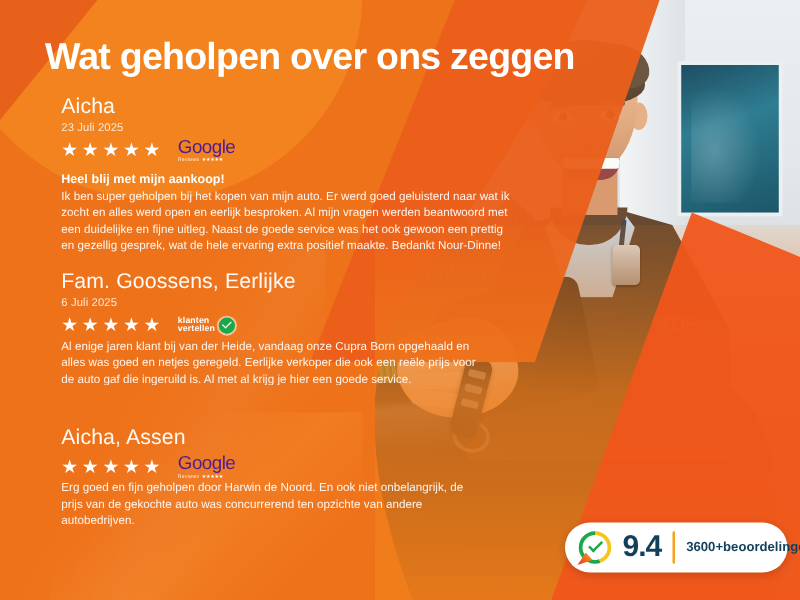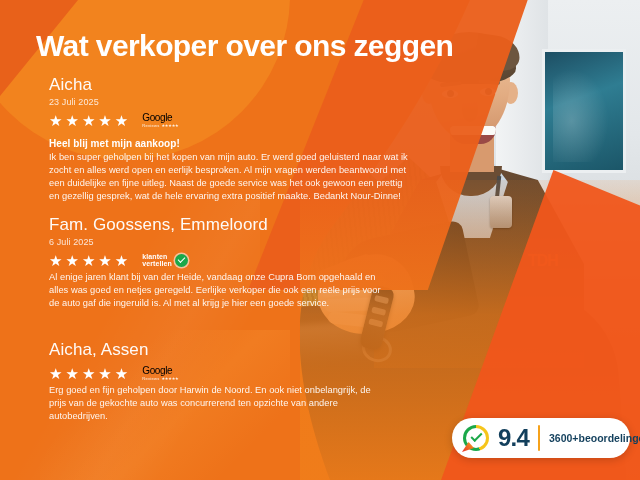--- a/index.html
+++ b/index.html
@@ -256,21 +256,21 @@
   }
   .rv-meta {
     display:flex; align-items:center; gap:14px; margin-top:5px; height:17px;
   }
   .stars { display:flex; gap:3px; color:#ffffff; font-size:15px; line-height:1; }
   .stars span { display:block; }
 
   
   .google-logo { display:flex; flex-direction:column; line-height:1; }
   .google-word {
-    font-size:10px; color:#000000; letter-spacing:-.4px; font-weight:normal;
+    font-size:15px; color:#4c1d95; letter-spacing:-.4px; font-weight:normal;
   }
   .google-sub {
     font-size:4px; color:#ffffff; letter-spacing:.3px; opacity:.9; margin-top:1px;
     display:flex; align-items:center; gap:2px;
   }
   .google-sub .mini-stars { letter-spacing:-.2px; font-size:4px; }
 
   
   .kv-logo { display:flex; align-items:center; gap:3px; }
   .kv-words { display:flex; flex-direction:column; line-height:1.05; }
@@ -389,21 +389,21 @@
   <div class="shape-circle"></div>
   <div class="shape-band"></div>
   <div class="shape-corner"></div>
   <div class="shape-veil"></div>
   <div class="shape-flare"></div>
   <div class="shape-sheen"></div>
   <div class="shape-sheen2"></div>
 
   <div class="content">
 
-    <div class="title">Wat verkoper over ons zeggen</div>
+    <div class="title">Wat geholpen over ons zeggen</div>
 
     <div class="review rv1">
       <div class="rv-name">Aicha</div>
       <div class="rv-date">23 Juli 2025</div>
       <div class="rv-meta">
         <div class="stars">
           <span>★</span>
           <span>★</span>
           <span>★</span>
           <span>★</span>
@@ -415,21 +415,21 @@
             <span>Reviews</span>
             <span class="mini-stars">★★★★★</span>
           </div>
         </div>
       </div>
       <div class="rv-head">Heel blij met mijn aankoop!</div>
       <div class="rv-body">Ik ben super geholpen bij het kopen van mijn auto. Er werd goed geluisterd naar wat ik zocht en alles werd open en eerlijk besproken. Al mijn vragen werden beantwoord met een duidelijke en fijne uitleg. Naast de goede service was het ook gewoon een prettig en gezellig gesprek, wat de hele ervaring extra positief maakte. Bedankt Nour-Dinne!</div>
     </div>
 
     <div class="review rv2">
-      <div class="rv-name">Fam. Goossens, Emmeloord</div>
+      <div class="rv-name">Fam. Goossens, Eerlijke</div>
       <div class="rv-date">6 Juli 2025</div>
       <div class="rv-meta">
         <div class="stars">
           <span>★</span>
           <span>★</span>
           <span>★</span>
           <span>★</span>
           <span>★</span>
         </div>
         <div class="kv-logo">

